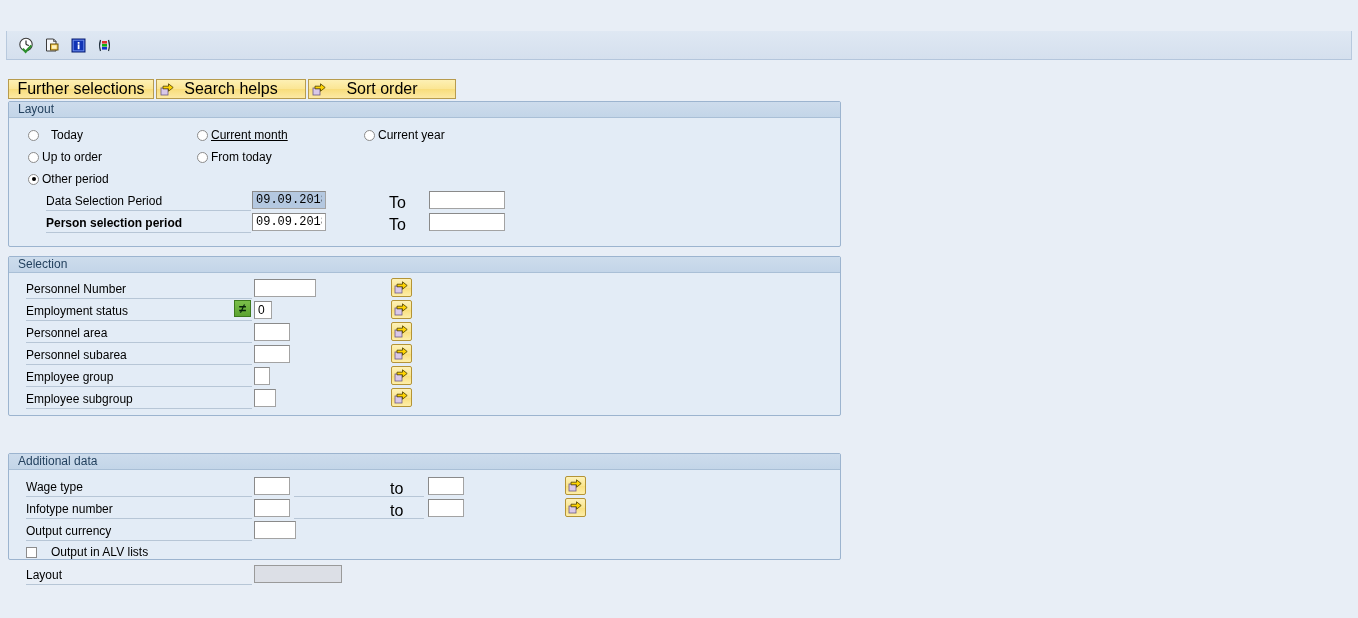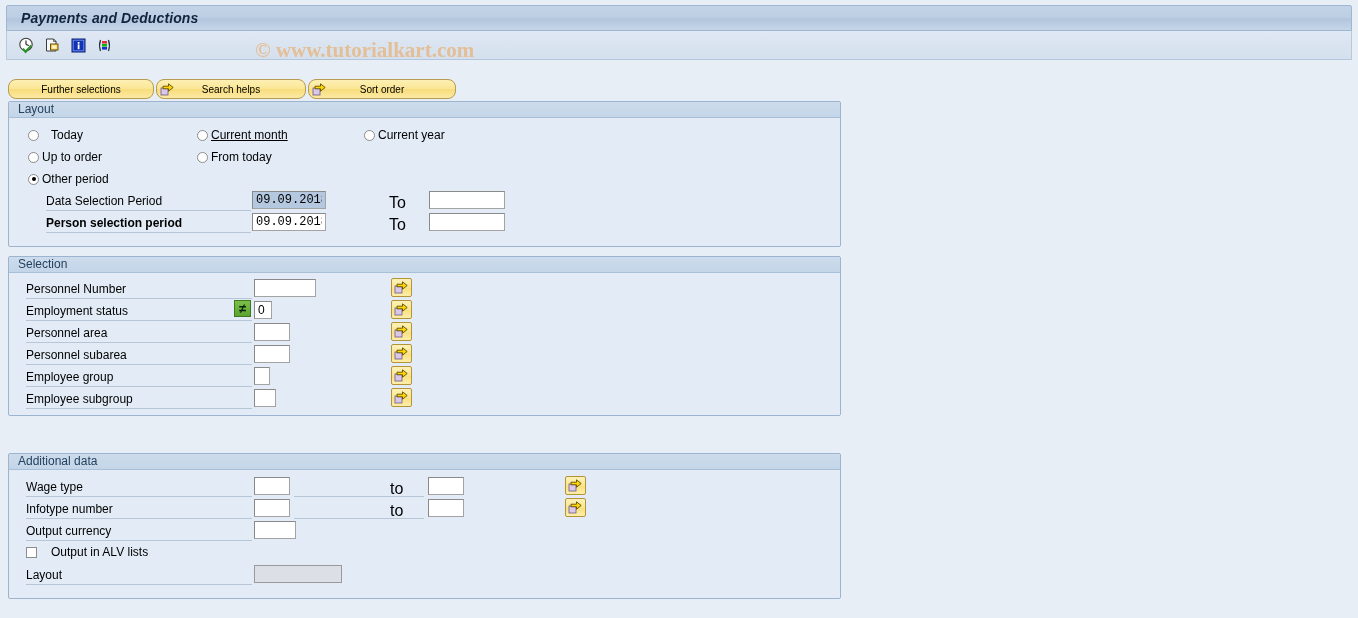--- a/index.html
+++ b/index.html
@@ -77,25 +77,25 @@
   .btnrow {
     position: absolute;
     left: 8px; top: 79px;
     display: flex;
     gap: 2px;
   }
   .sapbtn {
     height: 20px;
     background: linear-gradient(to bottom, #fdf0b4 0%, #fbe695 48%, #f8dd7c 52%, #fce9a4 100%);
     border: 1px solid #b79b4e;
-    border-radius: 8px;
+    border-radius: 0;
     display: flex;
     align-items: center;
     justify-content: center;
-    font-size: 10px;
+    font-size: 16px;
     color: #000;
     cursor: pointer;
     padding: 0 6px;
     position: relative;
   }
   .sapbtn.b1 { width: 146px; }
   .sapbtn.b2 { width: 150px; }
   .sapbtn.b3 { width: 148px; }
   .sapbtn .lbl { flex: 1; text-align: center; }
   .sapbtn .arr { position: absolute; left: 3px; top: 2px; }
@@ -229,23 +229,20 @@
   .to-lbl {
     position: absolute;
     font-size: 16px;
   }
 </style>
 </head>
 <body>
 
 <div id="app">
 
-  <div class="titlebar">
-    <div class="titlebar-text">Payments and Deductions</div>
-  </div>
 
   <div class="toolbar">
     <span class="tb-icon">
       <svg width="17" height="17" viewBox="0 0 17 17">
         <circle cx="8" cy="7.5" r="6.2" fill="#ffffff" stroke="#3a3a3a" stroke-width="1.1"></circle>
         <line x1="8" y1="7.5" x2="8" y2="3.6" stroke="#1a1a1a" stroke-width="1.1"></line>
         <line x1="8" y1="7.5" x2="10.8" y2="8.6" stroke="#1a1a1a" stroke-width="1.1"></line>
         <path d="M5.5 12.5 L7.6 14.8 L12.6 9.3" fill="none" stroke="#2d8f2d" stroke-width="2.2" stroke-linecap="square"></path>
       </svg>
     </span>
@@ -269,21 +266,20 @@
       <svg width="17" height="17" viewBox="0 0 17 17">
         <path d="M4.5 3 Q2.6 8.5 4.5 14" fill="none" stroke="#22313f" stroke-width="1.2"></path>
         <path d="M12.5 3 Q14.4 8.5 12.5 14" fill="none" stroke="#22313f" stroke-width="1.2"></path>
         <rect x="6" y="4" width="5" height="2.6" fill="#e03030"></rect>
         <rect x="6" y="7" width="5" height="2.6" fill="#13b013"></rect>
         <rect x="6" y="10" width="5" height="2.6" fill="#1030d0"></rect>
       </svg>
     </span>
   </div>
 
-  <div class="watermark">© www.tutorialkart.com</div>
 
   <div class="btnrow">
     <div class="sapbtn b1">
       <span class="lbl">Further selections</span>
     </div>
     <div class="sapbtn b2">
       <span class="arr">
         <svg width="15" height="15" viewBox="0 0 15 15">
           <rect x="1" y="6" width="7" height="7" fill="#d9c8e8" stroke="#6b5a84" stroke-width=".8"></rect>
           <path d="M3 4.2 H8.5 V1.8 L13.2 5.5 L8.5 9.2 V6.8 H3 Z" fill="#ffd400" stroke="#4a3c00" stroke-width=".8"></path>
@@ -407,21 +403,21 @@
       <input class="inp plain" style="left: 245px; top: 116px; width: 22px;" value="">
       <div class="arrowbtn" style="left:382px; top:115px;">
         <svg width="15" height="15" viewBox="0 0 15 15">
           <rect x="1" y="6" width="7" height="7" fill="#d9c8e8" stroke="#6b5a84" stroke-width=".8"></rect>
           <path d="M3 4.2 H8.5 V1.8 L13.2 5.5 L8.5 9.2 V6.8 H3 Z" fill="#ffd400" stroke="#4a3c00" stroke-width=".8"></path>
         </svg>
       </div>
     </div>
   </div>
 
-  <div class="group" style="left:8px; top:453px; width:833px; height:146px;">
+  <div class="group" style="left:8px; top:453px; width:833px; height:107px;">
     <div class="group-header">Additional data</div>
     <div class="group-body">
 
       <div class="fld-label" style="left:17px; top:10px;">Wage type</div>
       <div class="underline" style="left:17px; top:26px; width:226px;"></div>
       <input class="inp plain" style="left: 245px; top: 7px; width: 36px;" value="">
       <div class="underline" style="left:285px; top:26px; width:130px;"></div>
       <div class="to-lbl" style="left:381px; top:10px;">to</div>
       <input class="inp plain" style="left: 419px; top: 7px; width: 36px;" value="">
       <div class="arrowbtn" style="left:556px; top:6px;">

